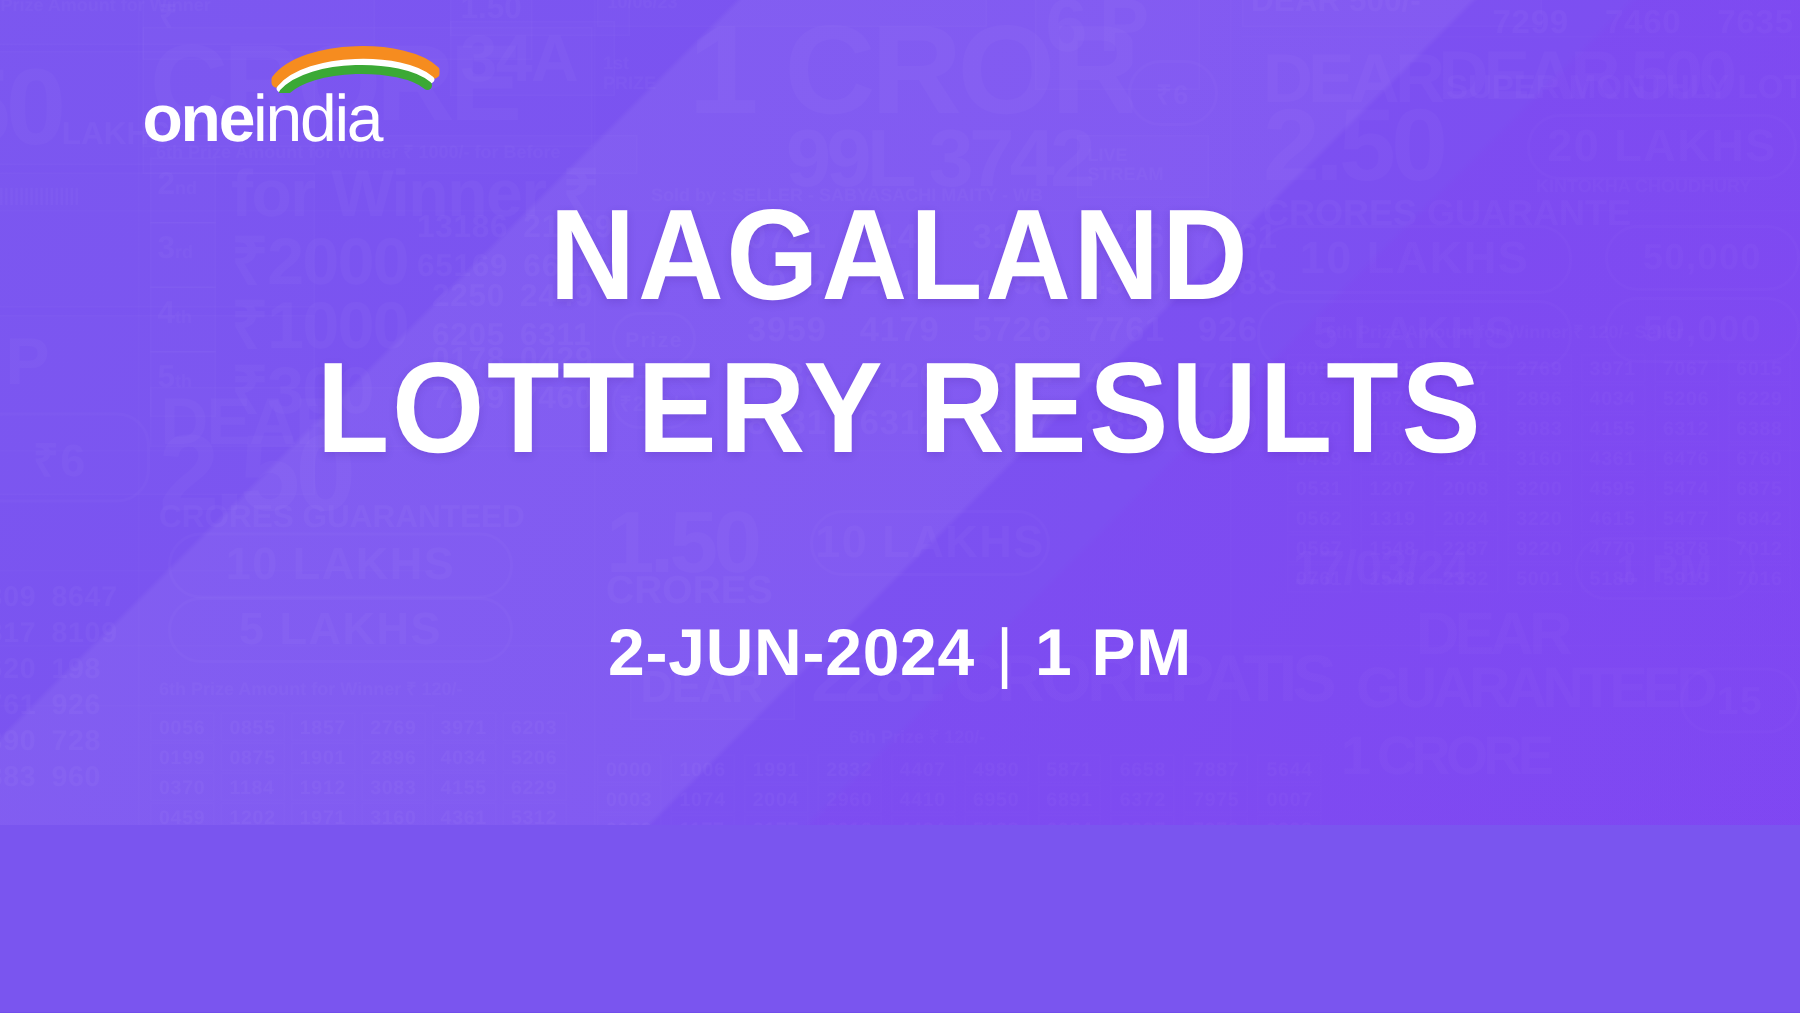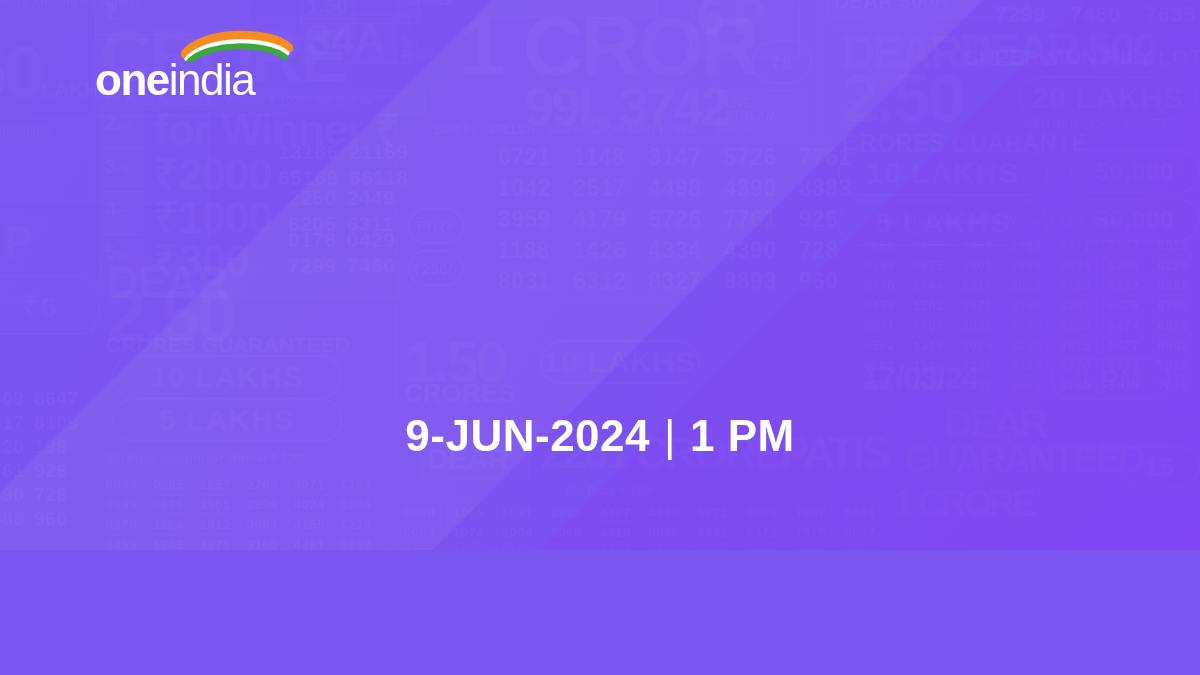--- a/index.html
+++ b/index.html
@@ -585,19 +585,23 @@
     <svg class="logo-arc" viewBox="0 0 112 34" xmlns="http://www.w3.org/2000/svg">
       <path d="M4 26 C22 2, 90 2, 108 20" stroke="#f68c1f" stroke-width="9" fill="none" stroke-linecap="round"></path>
       <path d="M6 31 C24 9, 88 9, 106 25" stroke="#ffffff" stroke-width="5" fill="none" stroke-linecap="round"></path>
       <path d="M8 34 C26 14, 86 14, 104 29" stroke="#3ba935" stroke-width="6" fill="none" stroke-linecap="round"></path>
     </svg>
     <div class="logo-text">
       <span class="logo-one">one</span><span class="logo-india">india</span>
     </div>
   </div>
 
+  <div class="headline">
+    <div class="line line1">NAGALAND</div>
+    <div class="line line2">LOTTERY RESULTS</div>
+  </div>
 
   <div class="subline">
-    <span>9-JUN-2024</span><span class="sep">|</span><span>1 PM</span>
+    <span>2-JUN-2024</span><span class="sep">|</span><span>1 PM</span>
   </div>
 
 
 </div>
 
 </body></html>

